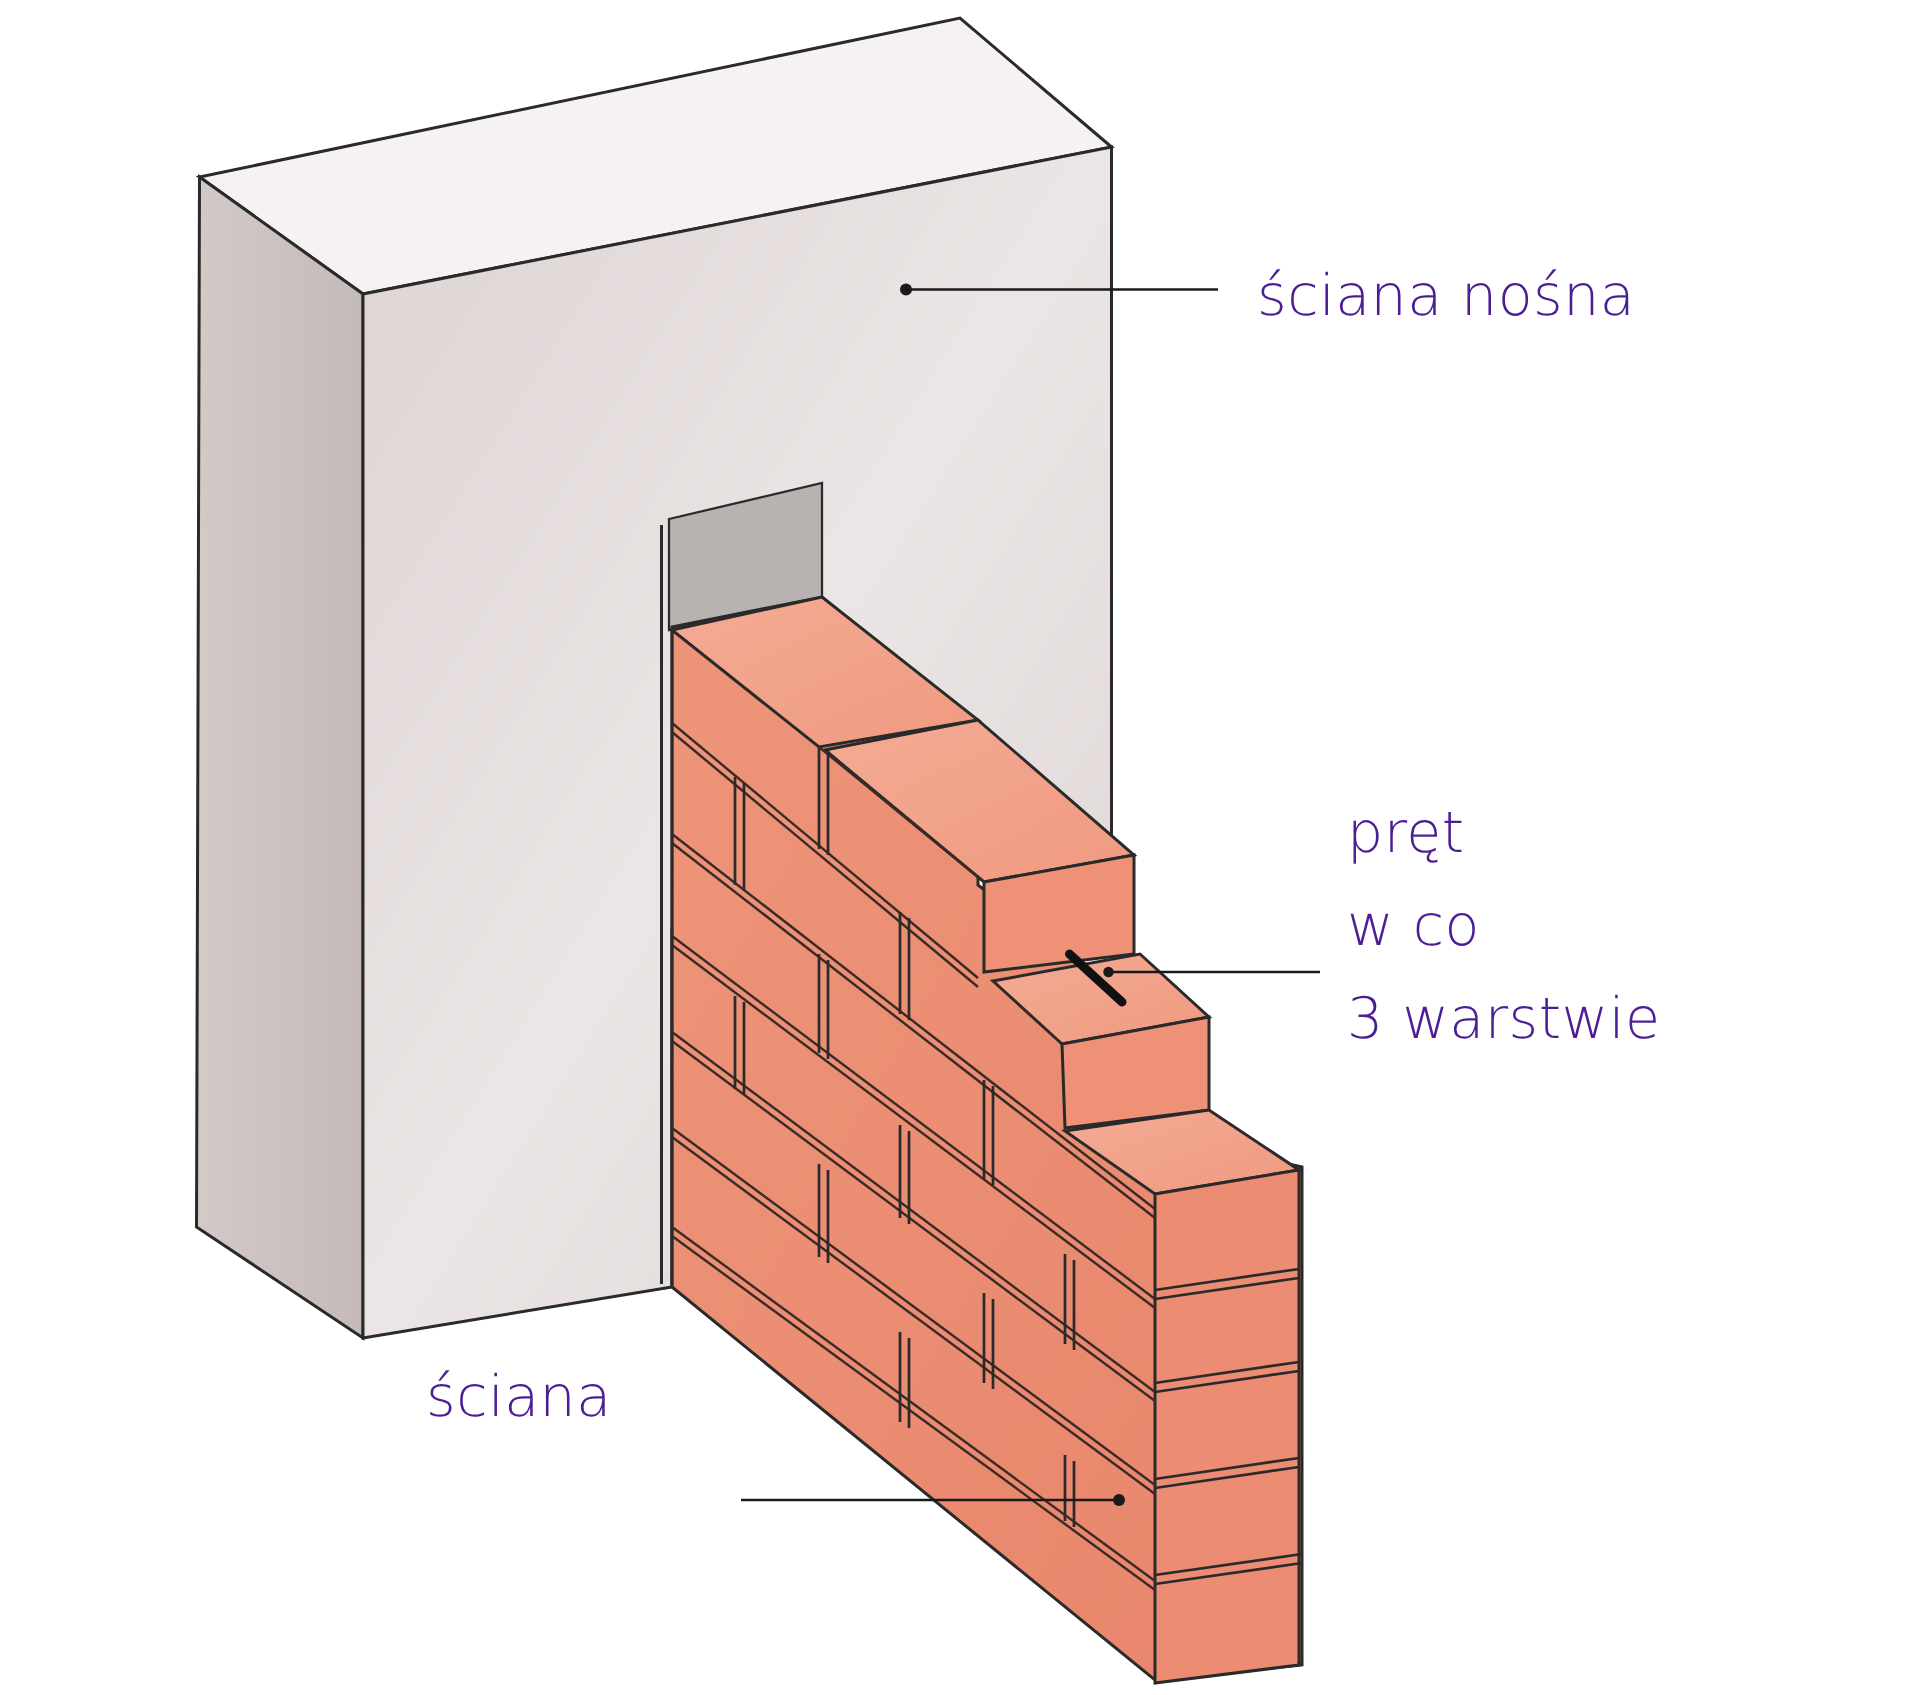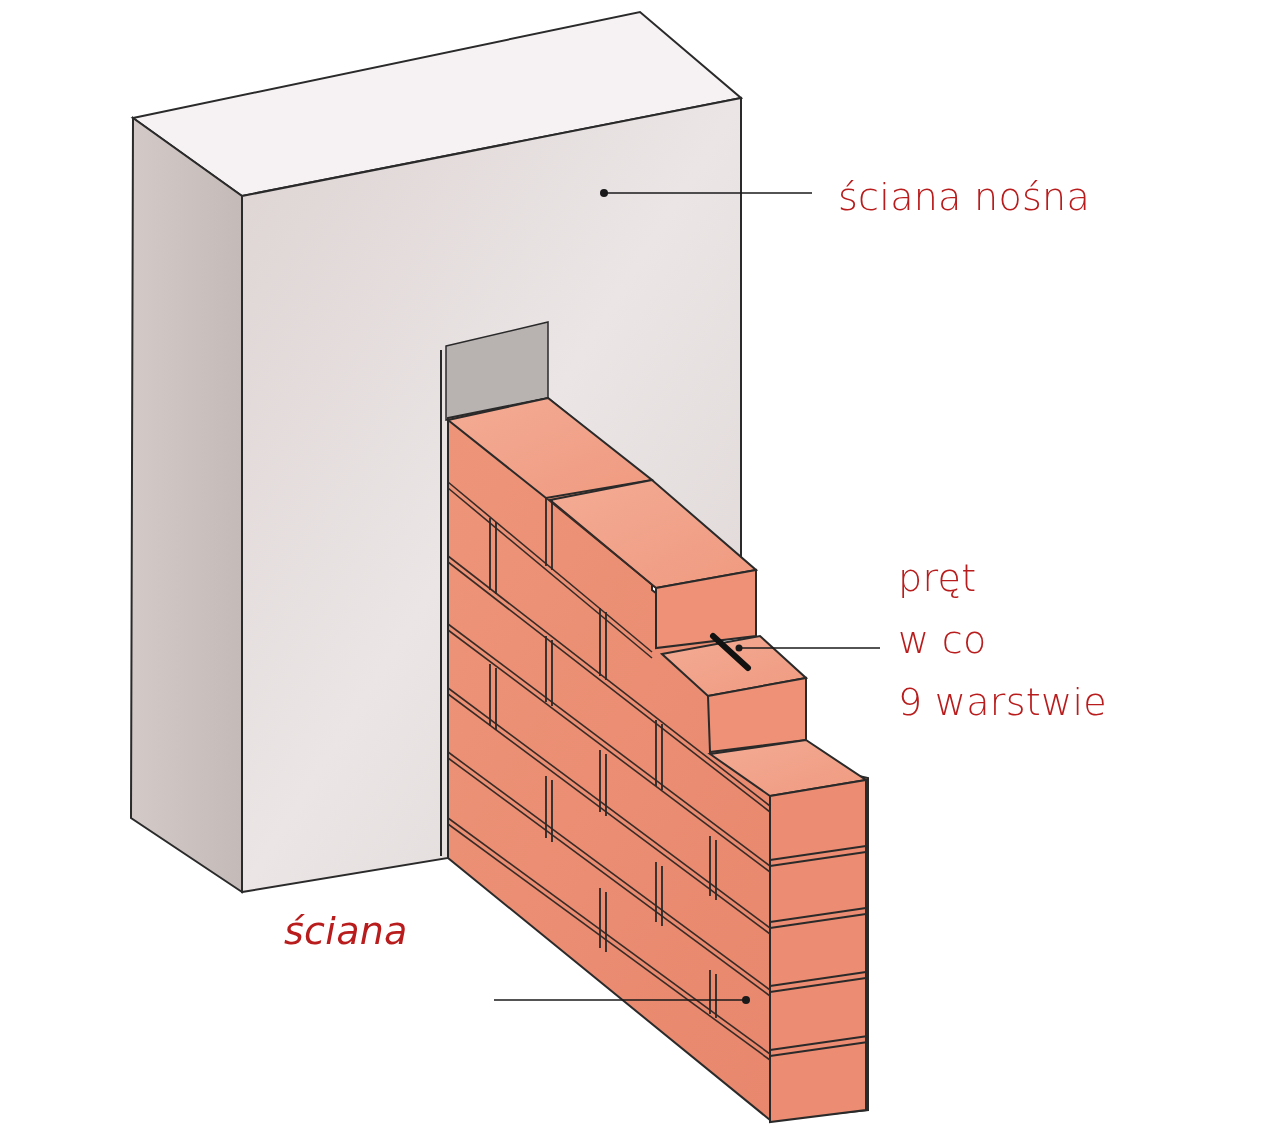--- a/index.html
+++ b/index.html
@@ -1,22 +1,22 @@
 <!DOCTYPE html>
 <html><head>
 <meta charset="utf-8">
 <style>
   html, body { margin: 0; padding: 0; background: #ffffff; }
   body { width: 1280px; height: 1130px; position: relative; overflow: hidden; font-family: "DejaVu Sans", sans-serif; }
   #art { position: absolute; left: 0; top: 0; width: 1280px; height: 1130px; }
-  .label { position: absolute; color: #b91c1c; font-family: "DejaVu Sans", sans-serif; font-size: 38px; font-weight: 300; line-height: 62px; letter-spacing: 0.3px; white-space: nowrap; }
+  .label { position: absolute; color: #4c1d95; font-family: "DejaVu Sans", sans-serif; font-size: 38px; font-weight: 300; line-height: 62px; letter-spacing: 0.3px; white-space: nowrap; }
   .label span { display: block; }
   #lbl-bearing { left: 838px; top: 166px; }
-  #lbl-rod { left: 898px; top: 547px; }
-  #lbl-partition { left: 284px; top: 900px; font-style: italic; }
+  #lbl-rod { left: 898px; top: 524px; }
+  #lbl-partition { left: 284px; top: 900px; }
 </style>
 </head>
 <body>
 
 <svg id="art" viewBox="0 0 1280 1130" xmlns="http://www.w3.org/2000/svg">
   <defs>
     <filter id="grain" x="0" y="0" width="100%" height="100%">
       <feTurbulence type="fractalNoise" baseFrequency="0.9" numOctaves="2" seed="3" result="n"></feTurbulence>
       <feColorMatrix type="matrix" values="0 0 0 0 0.55  0 0 0 0 0.5  0 0 0 0 0.5  0 0 0 0.22 0" result="c"></feColorMatrix>
       <feComposite in="c" in2="SourceGraphic" operator="in"></feComposite>
@@ -138,18 +138,18 @@
   </g>
 </svg>
 
 <div id="lbl-bearing" class="label">
   <span>ściana nośna</span>
 </div>
 
 <div id="lbl-rod" class="label">
   <span>pręt</span>
   <span>w co</span>
-  <span>9 warstwie</span>
+  <span>3 warstwie</span>
 </div>
 
 <div id="lbl-partition" class="label">
   <span>ściana</span>
 </div>
 
 </body></html>

